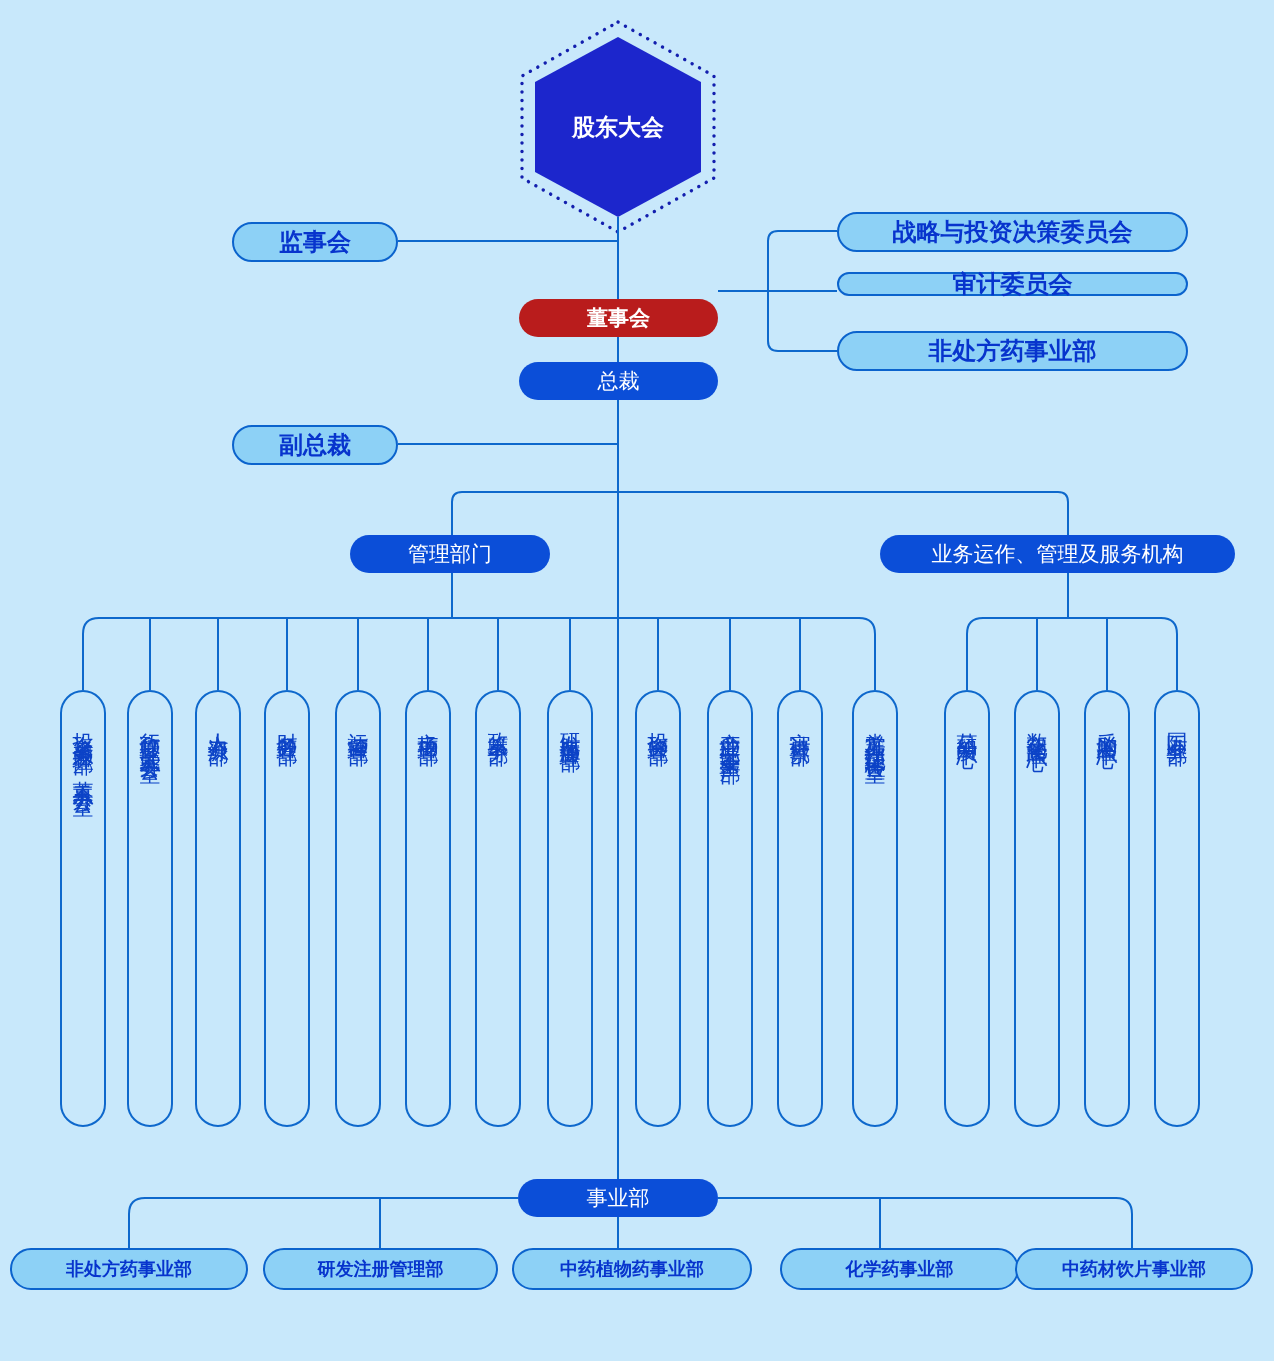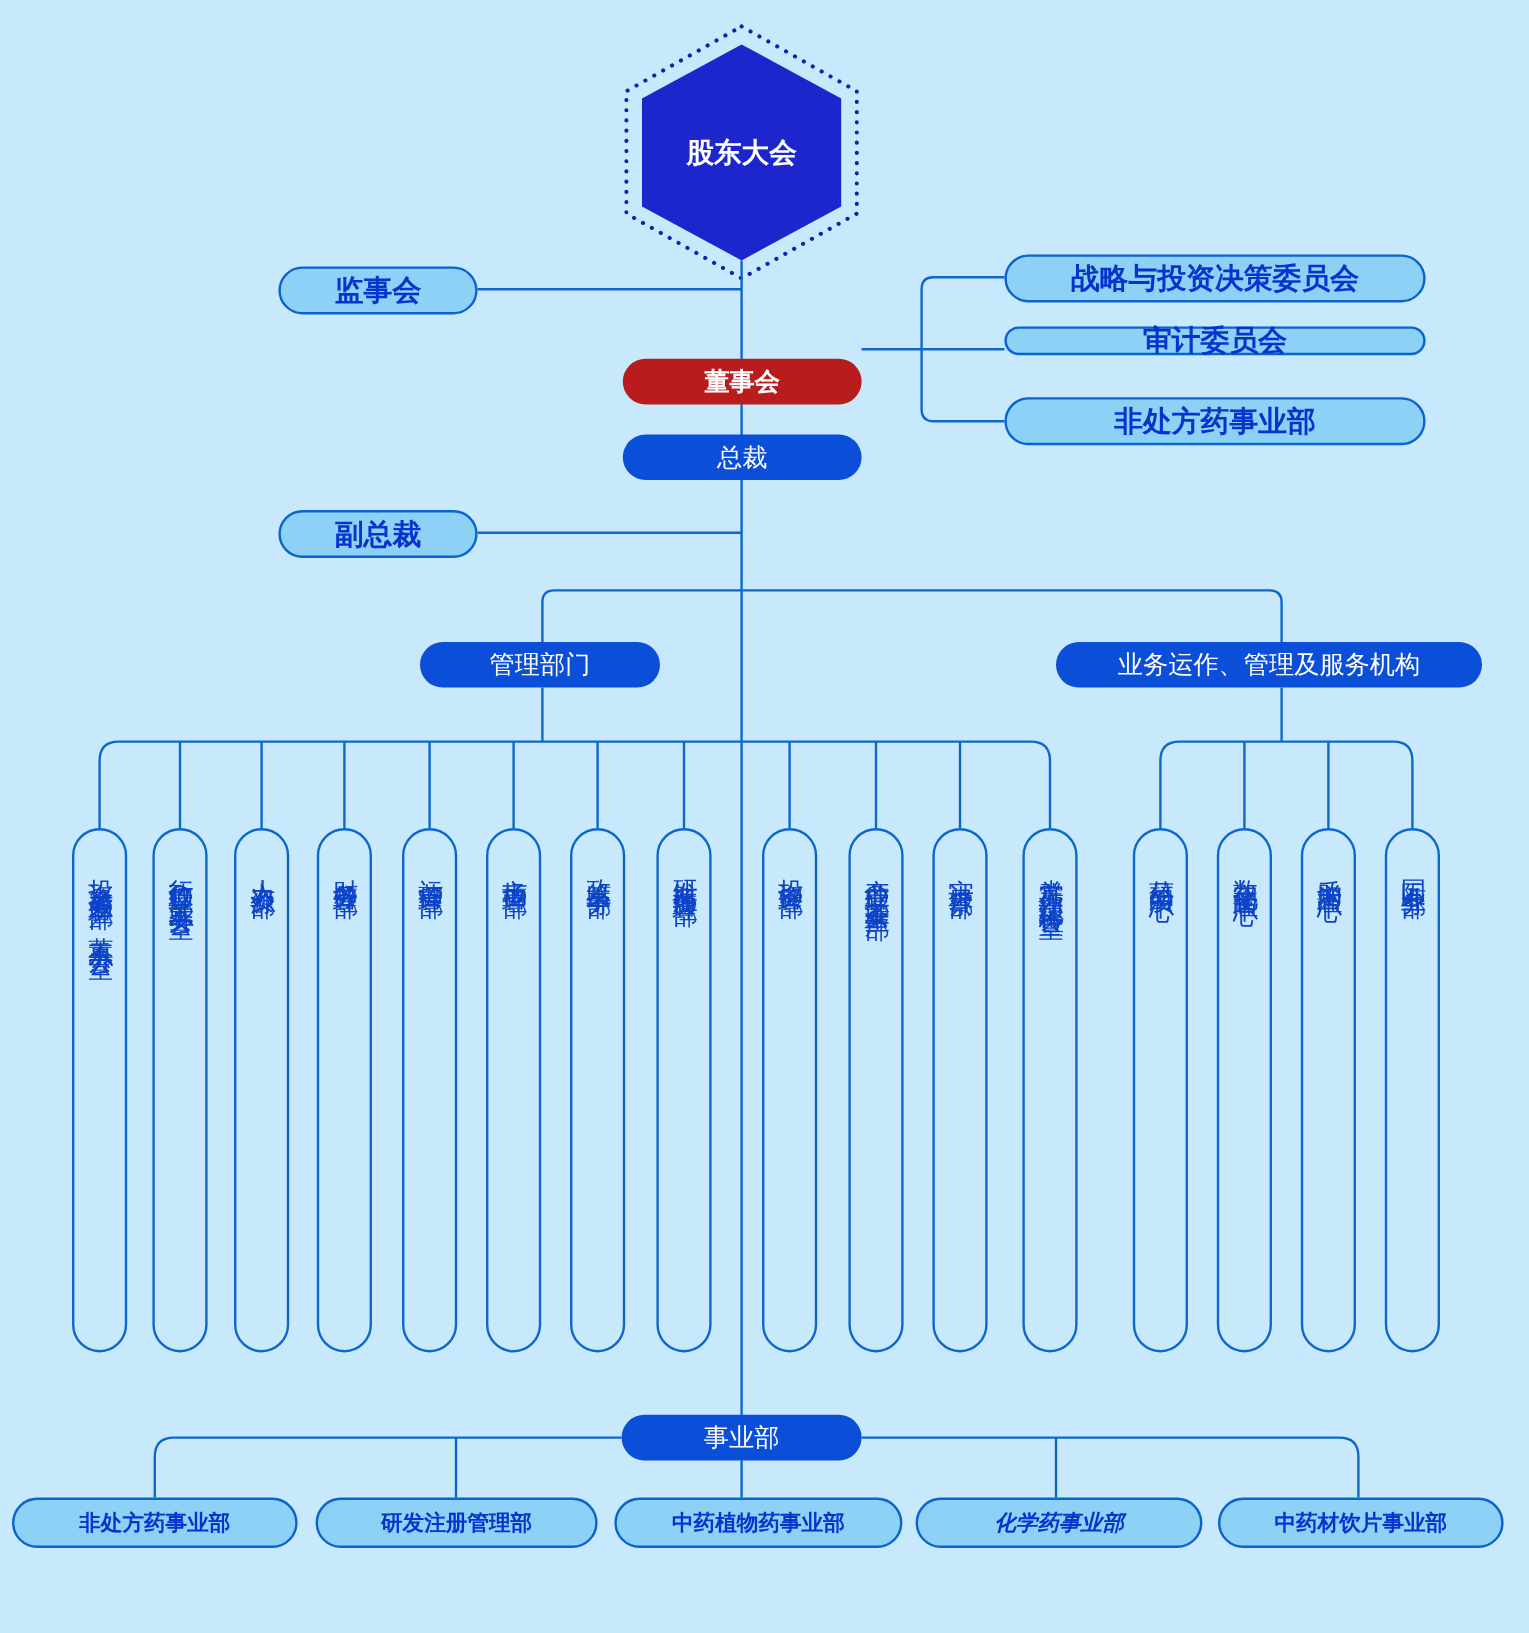--- a/index.html
+++ b/index.html
@@ -214,16 +214,16 @@
     </div>
   <div class="dept" style="left:1154px;">
     <span>国际业务部</span>
     </div>
 
   <div class="node pill-mid" style="left:518px;top:1179px;width:200px;height:38px;">事业部</div>
 
   <div class="node pill-bottom" style="left:10px;width:238px;">非处方药事业部</div>
   <div class="node pill-bottom" style="left:263px;width:235px;">研发注册管理部</div>
   <div class="node pill-bottom" style="left:512px;width:240px;">中药植物药事业部</div>
-  <div class="node pill-bottom" style="left:763px;width:239px;font-style:italic;">化学药事业部</div>
+  <div class="node pill-bottom" style="left:780px;width:239px;">化学药事业部</div>
   <div class="node pill-bottom" style="left:1015px;width:238px;">中药材饮片事业部</div>
 
 </div>
 
 </body></html>

